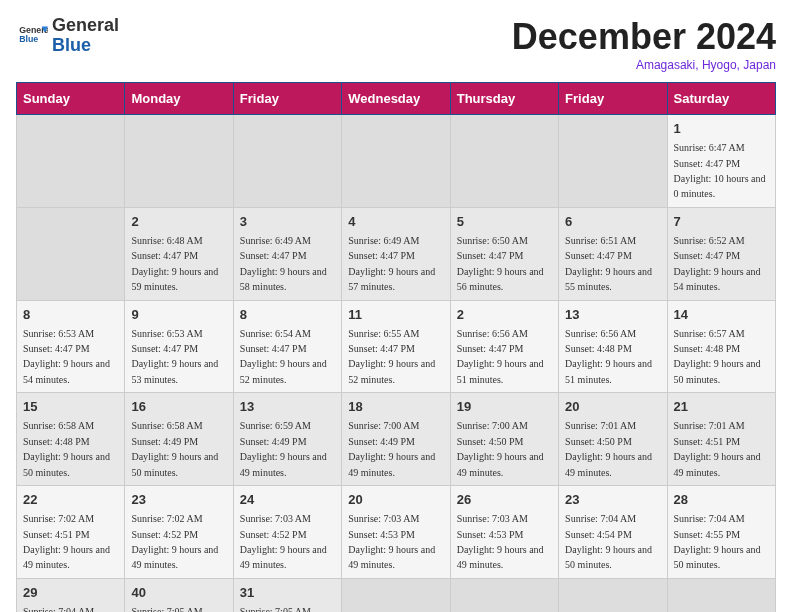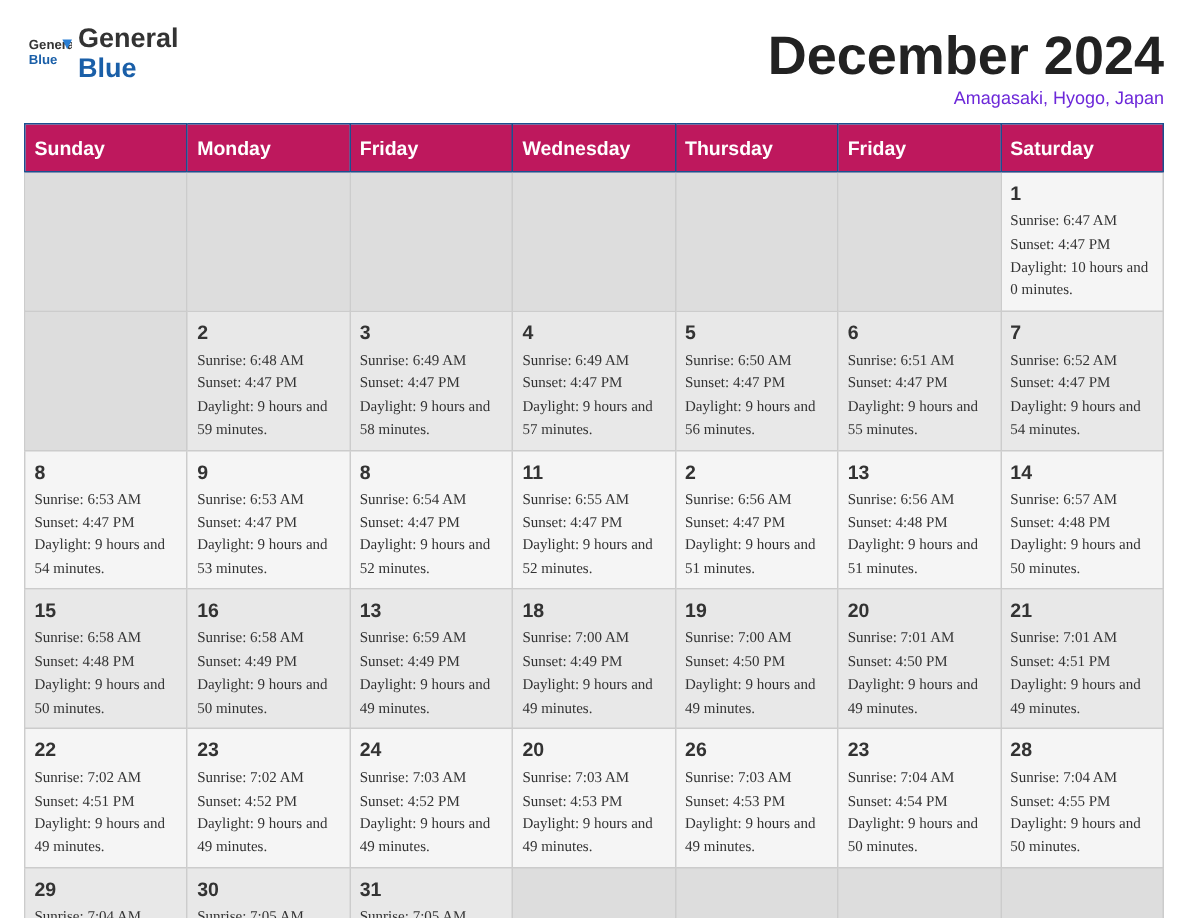--- a/index.html
+++ b/index.html
@@ -169,21 +169,21 @@
         <td><span class="day-num">22</span><span class="day-info">Sunrise: 7:02 AM<br>Sunset: 4:51 PM<br>Daylight: 9 hours and 49 minutes.</span></td>
         <td><span class="day-num">23</span><span class="day-info">Sunrise: 7:02 AM<br>Sunset: 4:52 PM<br>Daylight: 9 hours and 49 minutes.</span></td>
         <td><span class="day-num">24</span><span class="day-info">Sunrise: 7:03 AM<br>Sunset: 4:52 PM<br>Daylight: 9 hours and 49 minutes.</span></td>
         <td><span class="day-num">20</span><span class="day-info">Sunrise: 7:03 AM<br>Sunset: 4:53 PM<br>Daylight: 9 hours and 49 minutes.</span></td>
         <td><span class="day-num">26</span><span class="day-info">Sunrise: 7:03 AM<br>Sunset: 4:53 PM<br>Daylight: 9 hours and 49 minutes.</span></td>
         <td><span class="day-num">23</span><span class="day-info">Sunrise: 7:04 AM<br>Sunset: 4:54 PM<br>Daylight: 9 hours and 50 minutes.</span></td>
         <td><span class="day-num">28</span><span class="day-info">Sunrise: 7:04 AM<br>Sunset: 4:55 PM<br>Daylight: 9 hours and 50 minutes.</span></td>
       </tr>
       <tr>
         <td><span class="day-num">29</span><span class="day-info">Sunrise: 7:04 AM<br>Sunset: 4:55 PM<br>Daylight: 9 hours and 50 minutes.</span></td>
-        <td><span class="day-num">30</span><span class="day-info">Sunrise: 7:05 AM<br>Sunset: 4:56 PM<br>Daylight: 9 hours and 51 minutes.</span></td>
+        <td><span class="day-num">40</span><span class="day-info">Sunrise: 7:05 AM<br>Sunset: 4:56 PM<br>Daylight: 9 hours and 51 minutes.</span></td>
         <td><span class="day-num">31</span><span class="day-info">Sunrise: 7:05 AM<br>Sunset: 4:57 PM<br>Daylight: 9 hours and 51 minutes.</span></td>
         <td class="empty-cell"></td>
         <td class="empty-cell"></td>
         <td class="empty-cell"></td>
         <td class="empty-cell"></td>
       </tr>
     </tbody>
 </table>
 
 </body></html>

